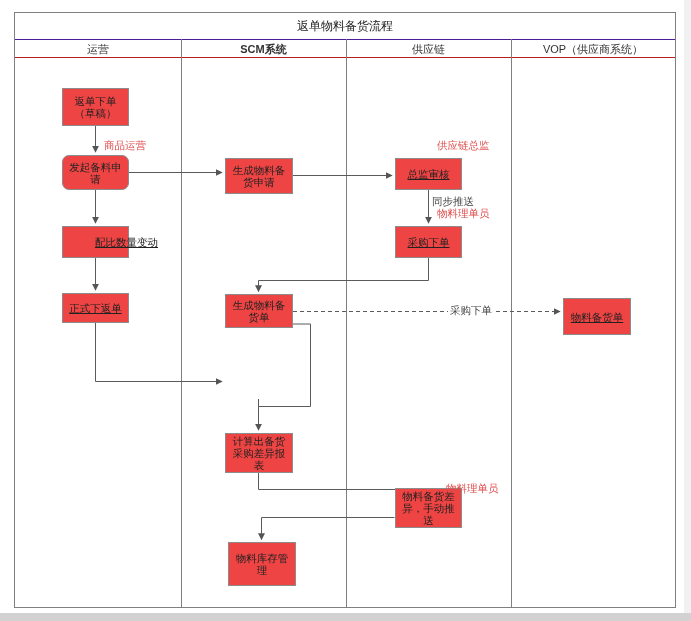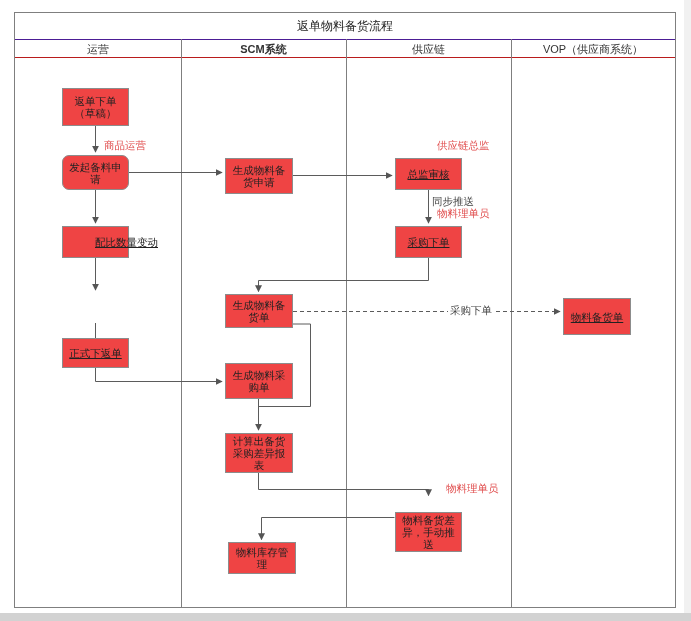--- a/index.html
+++ b/index.html
@@ -74,47 +74,44 @@
       <span class="bl">返单下单</span>
       <span class="bl">（草稿）</span>
     </span>
   </div>
   <div class="box" style="left:62px;top:155px;width:67px;height:35px;border-radius:7px;">
     <span class="bi">发起备料申请</span>
   </div>
   <div class="box" style="left:62px;top:226px;width:67px;height:32px;padding-left:32px;">
     <span class="bi nowrap">配比数量变动</span>
   </div>
-  <div class="box" style="left:62px;top:293px;width:67px;height:30px;margin-top:45px;">
+  <div class="box" style="left:62px;top:293px;width:67px;height:30px;">
     <span class="bi nowrap">正式下返单</span>
   </div>
 
   <div class="box" style="left:225px;top:158px;width:68px;height:36px;">
     <span class="bi"><span>生成物料</span><span class="bold">备货申请</span></span>
   </div>
   <div class="box" style="left:225px;top:294px;width:68px;height:34px;">
     <span class="bi"><span>生成物料</span><span class="bold">备货单</span></span>
   </div>
-  <div class="box" style="left:225px;top:363px;width:68px;height:36px;">
-    <span class="bi"><span>生成物料</span><span class="bold">采购单</span></span>
-  </div>
   <div class="box" style="left:225px;top:433px;width:68px;height:40px;">
     <span class="bi">计算出备货采购差异报表</span>
   </div>
-  <div class="box" style="left:228px;top:542px;width:68px;height:32px;">
+  <div class="box" style="left:228px;top:542px;width:68px;height:44px;">
     <span class="bi">物料库存管理</span>
   </div>
 
   <div class="box" style="left:395px;top:158px;width:67px;height:32px;">
     <span class="bi nowrap">总监审核</span>
   </div>
   <div class="box" style="left:395px;top:226px;width:67px;height:32px;">
     <span class="bi nowrap">采购下单</span>
   </div>
-  <div class="box" style="left:395px;top:512px;width:67px;height:40px;">
+  <div class="box" style="left:395px;top:488px;width:67px;height:40px;">
     <span class="bi">物料备货差异，手动推送</span>
   </div>
 
   <div class="box" style="left:563px;top:298px;width:68px;height:37px;">
     <span class="bi nowrap">物料备货单</span>
   </div>
 
   <div class="red-label" style="left:104px;top:140px;">商品运营</div>
   <div class="red-label" style="left:437px;top:140px;">供应链总监</div>
   <div class="black-label" style="left:432px;top:196px;">同步推送</div>

